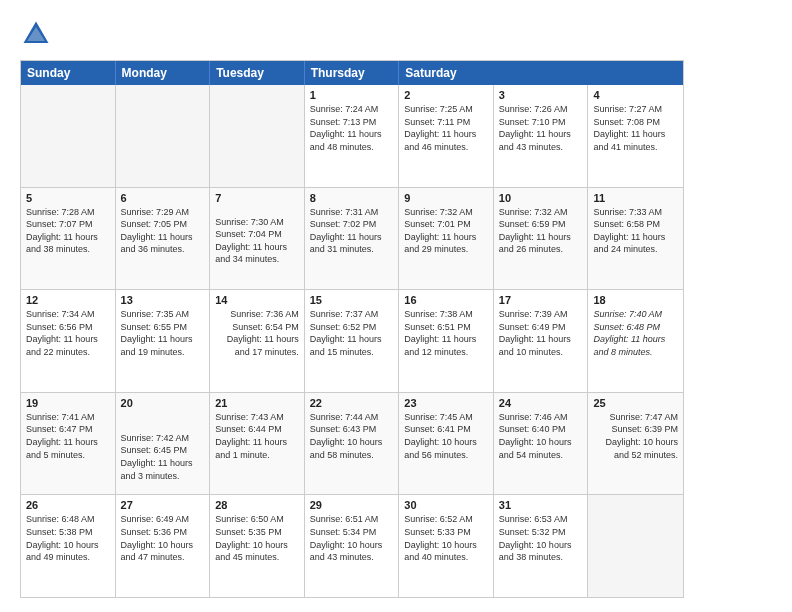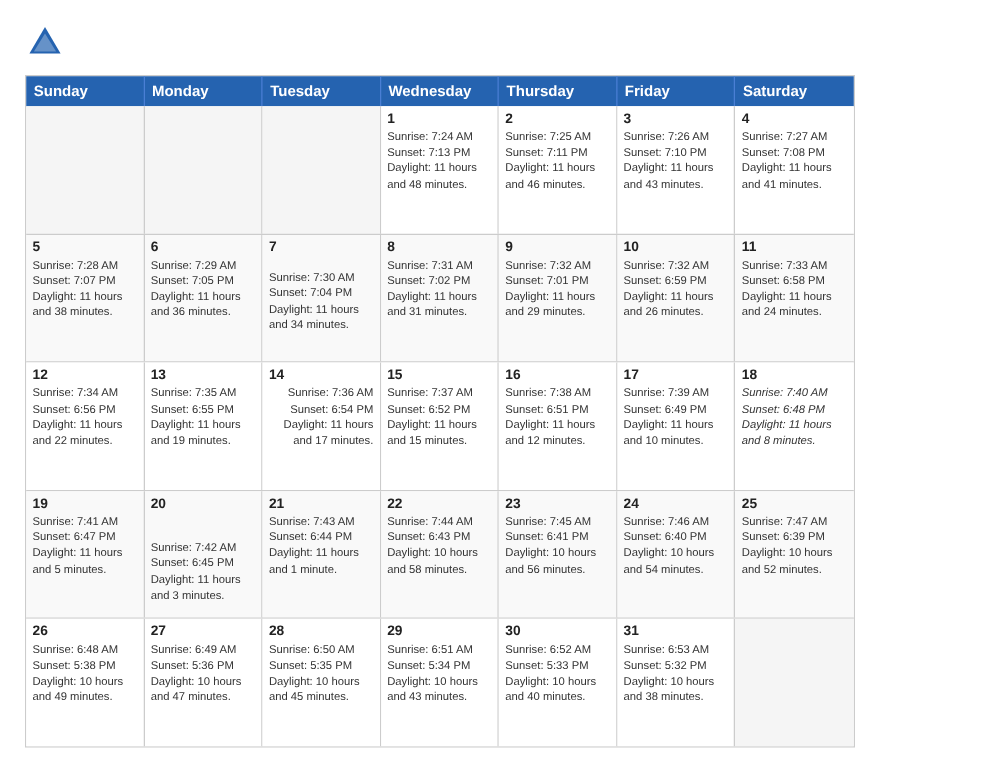--- a/index.html
+++ b/index.html
@@ -131,23 +131,21 @@
       <h1></h1>
       <h2></h2>
     </div>
   </div>
 
   <div class="calendar">
     <div class="cal-header">
     <div class="cal-header-cell">Sunday</div>
         <div class="cal-header-cell">Monday</div>
         <div class="cal-header-cell">Tuesday</div>
-        <div class="cal-header-cell">Wednesday</div>
         <div class="cal-header-cell">Thursday</div>
-        <div class="cal-header-cell">Friday</div>
         <div class="cal-header-cell">Saturday</div>
       </div>
     <div class="cal-body">
     <div class="cal-row">
           <div class="cal-cell empty"></div>
           <div class="cal-cell empty"></div>
           <div class="cal-cell empty"></div>
           <div class="cal-cell">
             <div class="day-num">1</div>
             <div class="cell-info" style="white-space: pre-line;">Sunrise: 7:24 AM
@@ -317,21 +315,21 @@
           </div>
           <div class="cal-cell alt">
             <div class="day-num">24</div>
             <div class="cell-info" style="white-space: pre-line;">Sunrise: 7:46 AM
 Sunset: 6:40 PM
 Daylight: 10 hours
 and 54 minutes.</div>
           </div>
           <div class="cal-cell alt">
             <div class="day-num">25</div>
-            <div class="cell-info" style="white-space: pre-line;">Sunrise: 7:47 AM
+            <div class="cell-info" style="white-space: pre-line; text-align: right;">Sunrise: 7:47 AM
 Sunset: 6:39 PM
 Daylight: 10 hours
 and 52 minutes.</div>
           </div>
         </div>
         <div class="cal-row">
           <div class="cal-cell">
             <div class="day-num">26</div>
             <div class="cell-info" style="white-space: pre-line;">Sunrise: 6:48 AM
 Sunset: 5:38 PM

